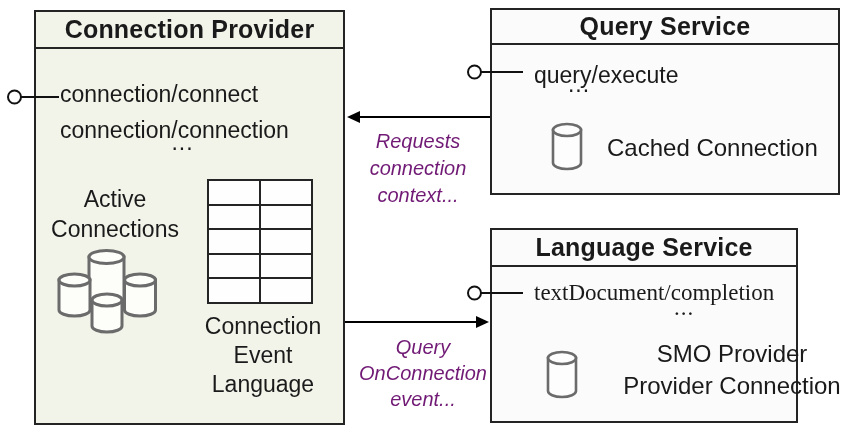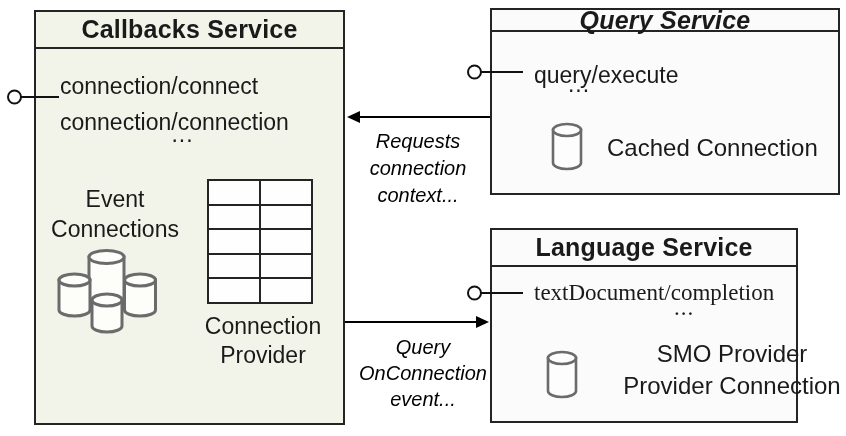--- a/index.html
+++ b/index.html
@@ -22,47 +22,47 @@
     font-weight:bold; font-size:25px; letter-spacing:0.2px;
   }
   .txt { position:absolute; font-size:23px; }
   .lines36 { line-height:36px; }
   .lines30 { line-height:30px; }
   .lines29 { line-height:29px; }
   .center { text-align:center; }
   .dots { text-align:center; letter-spacing:1px; }
   .italic-label {
     position:absolute; font-style:italic; font-size:20px;
-    text-align:center; color:#000000;
+    text-align:center; color:#701a75;
   }
   .cb-table {
     position:absolute; display:grid;
     grid-template-columns:1fr 1fr; grid-template-rows:repeat(5,1fr);
     background:#fefefe; border:1px solid #242424;
   }
   .cb-table > div { border:1px solid #242424; background:#fefefe; }
   svg { position:absolute; overflow:visible; }
   .label-24 { font-size:24px;margin-left:15px; }
 </style>
 </head>
 <body>
 
 <div class="canvas">
 
   <div class="box conn" style="left:34px; top:10px; width:311px; height:415px;">
-    <div class="box-header" style="height:37px; background:#f2f4ea;">Callbacks Service</div>
+    <div class="box-header" style="height:37px; background:#f2f4ea;">Connection Provider</div>
 
-    <div class="txt lines36" style="left:24px; top:56px; width:245px;">
+    <div class="txt lines36" style="left:24px; top:64px; width:245px;">
       <div>connection/connect</div>
       <div>connection/connection</div>
       <div class="dots" style="margin-top:-16px; line-height:20px;">...</div>
     </div>
 
     <div class="txt lines30 center" style="left:6px; top:172px; width:146px;">
-      <div>Event</div>
+      <div>Active</div>
       <div>Connections</div>
     </div>
 
     <svg style="left:16px; top:232px;" width="115" height="95" viewBox="0 0 115 95">
       <g fill="#fdfdf9" stroke="#6b6b6b" stroke-width="3">
         <path d="M 37 13 L 37 60 A 17.5 6.5 0 0 0 72 60 L 72 13 Z"></path>
         <ellipse cx="54.5" cy="13" rx="17.5" ry="6.5"></ellipse>
         <path d="M 7 36 L 7 66 A 15.5 6 0 0 0 38 66 L 38 36 Z"></path>
         <ellipse cx="22.5" cy="36" rx="15.5" ry="6"></ellipse>
         <path d="M 72.5 36 L 72.5 66 A 15.5 6 0 0 0 103.5 66 L 103.5 36 Z"></path>
@@ -80,26 +80,27 @@
       <div></div>
       <div></div>
       <div></div>
       <div></div>
       <div></div>
       <div></div>
     </div>
 
     <div class="txt lines29 center" style="left:157px; top:300px; width:140px;">
       <div>Connection</div>
-      <div>Provider</div>
+      <div>Event</div>
+      <div>Language</div>
     </div>
   </div>
 
   <div class="box plain" style="left:490px; top:8px; width:350px; height:187px;">
-    <div class="box-header" style="height:22px;font-style:italic;">Query Service</div>
+    <div class="box-header" style="height:35px;">Query Service</div>
 
     <div class="txt" style="left:42px; top:50px; line-height:30px; width:300px;">
       <div>query/execute</div>
       <div class="dots" style="margin-top:-14px; line-height:16px; width:90px;">...</div>
     </div>
 
     <svg style="left:58px; top:112px;" width="34" height="50" viewBox="0 0 34 50">
       <g fill="#fdfdfd" stroke="#6b6b6b" stroke-width="2.6">
         <path d="M 3 8 L 3 41 A 14 6 0 0 0 31 41 L 31 8 Z"></path>
         <ellipse cx="17" cy="8" rx="14" ry="6"></ellipse>

